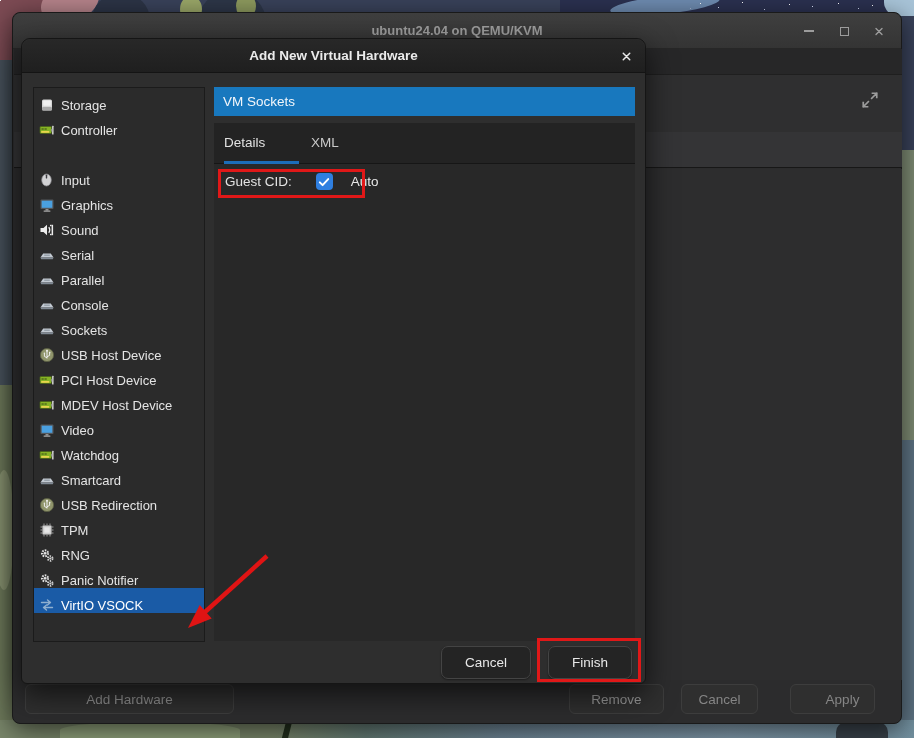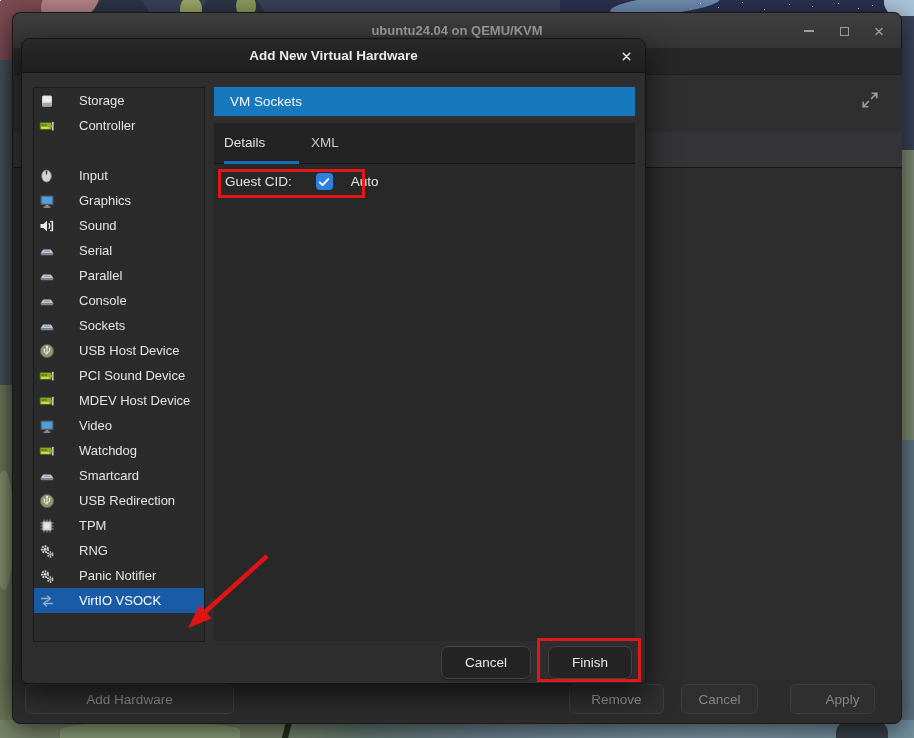--- a/index.html
+++ b/index.html
@@ -59,28 +59,28 @@
   .dlg-titlebar{position:absolute;left:0;top:0;width:100%;height:34px;border-radius:9px 9px 0 0;
          background:linear-gradient(#282828,#1f1f1f);border-bottom:1px solid #141414;}
   .dlg-title{position:absolute;left:0;right:0;top:0;height:34px;line-height:34px;text-align:center;
          font-weight:bold;font-size:13.5px;color:#ebebeb;}
   .dlg-close{position:absolute;right:10px;top:8px;width:18px;height:18px;display:flex;align-items:center;
          justify-content:center;color:#e8e8e8;font-size:15px;font-weight:bold;cursor:default;}
 
   
   .sidebar{position:absolute;left:11px;top:48px;width:172px;height:555px;background:#2b2b2b;
          border:1px solid #1b1b1b;overflow:hidden;}
-  .srow{height:25px;display:flex;align-items:center;padding-left:5px;gap:24px;color:#e4e4e4;font-size:13px;white-space:nowrap;}
+  .srow{height:25px;display:flex;align-items:flex-end;padding-left:5px;gap:6px;color:#e4e4e4;font-size:13px;white-space:nowrap;}
   .srow.sel{background:#1a5ba6;color:#fff;}
   .srow .icn{width:16px;height:16px;flex:0 0 16px;}
   .spacer-row{height:25px;}
 
   
   .panel-header{position:absolute;left:192px;top:48px;width:421px;height:29px;background:#1878be;
-         color:#f2f6fa;font-size:13.5px;display:flex;align-items:center;padding-left:16px;}
+         color:#f2f6fa;font-size:13.5px;display:flex;align-items:center;padding-left:9px;}
   .tabstrip{position:absolute;left:192px;top:84px;width:421px;height:41px;background:#232323;border-bottom:1px solid #161616;}
   .tab{position:absolute;top:0;height:38px;display:flex;align-items:center;justify-content:flex-start;font-size:13.5px;color:#c9c9c9;}
   .tab-details{left:10px;width:75px;color:#e2e2e2;}
   .tab-details::after{content:"";position:absolute;left:0;bottom:-3px;width:100%;height:3px;background:#1c6db8;}
   .tab-xml{left:97px;width:58px;}
   .panel-content{position:absolute;left:192px;top:125px;width:421px;height:477px;background:#282828;}
   .cid-row{position:absolute;left:11px;top:9px;display:flex;align-items:center;gap:18px;}
   .cid-label{color:#e2e2e2;font-size:13.5px;}
   .checkbox{width:17px;height:17px;border-radius:4px;background:#2f7fe0;display:flex;align-items:center;justify-content:center;margin-left:6px;}
   .auto-label{color:#e8e8e8;font-size:13.5px;}
@@ -310,21 +310,21 @@
       <div class="srow">
         <svg class="icn" viewBox="0 0 16 16">
             <use href="#ic-usb"></use>
           </svg>
         <span>USB Host Device</span>
         </div>
       <div class="srow">
         <svg class="icn" viewBox="0 0 16 16">
             <use href="#ic-card"></use>
           </svg>
-        <span>PCI Sound Device</span>
+        <span>PCI Host Device</span>
         </div>
       <div class="srow">
         <svg class="icn" viewBox="0 0 16 16">
             <use href="#ic-card"></use>
           </svg>
         <span>MDEV Host Device</span>
         </div>
       <div class="srow">
         <svg class="icn" viewBox="0 0 16 16">
             <use href="#ic-display"></use>

